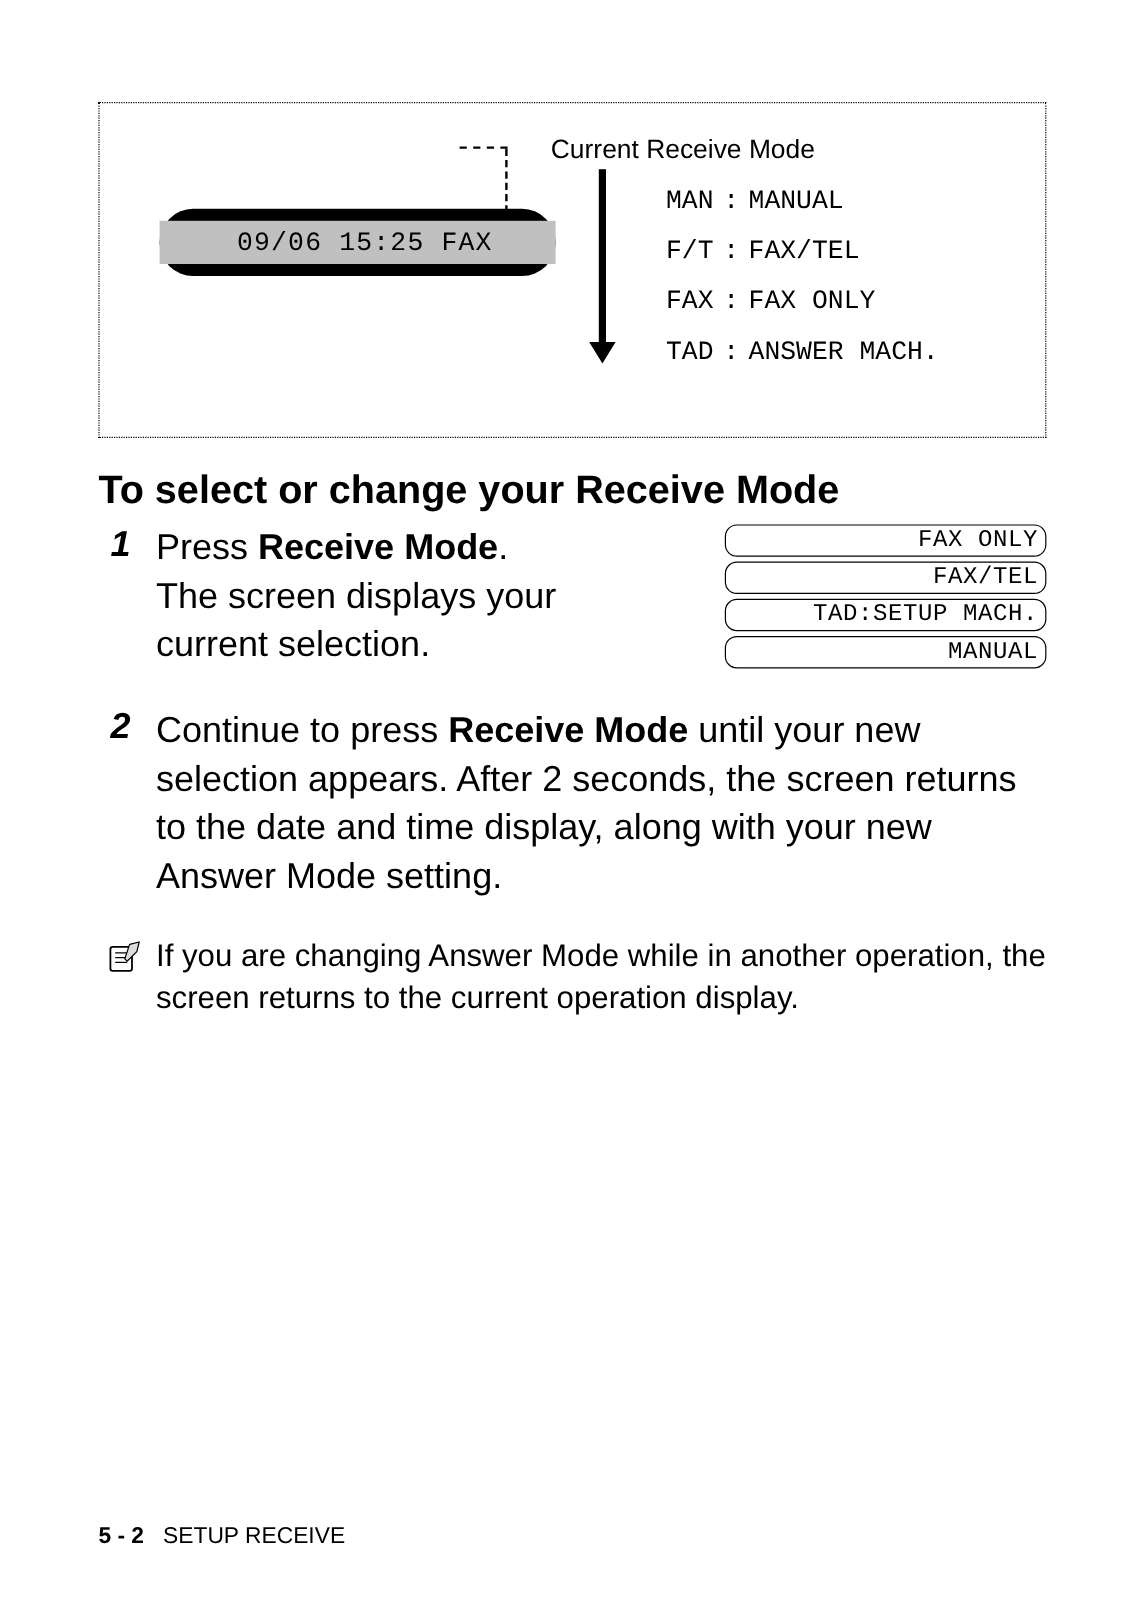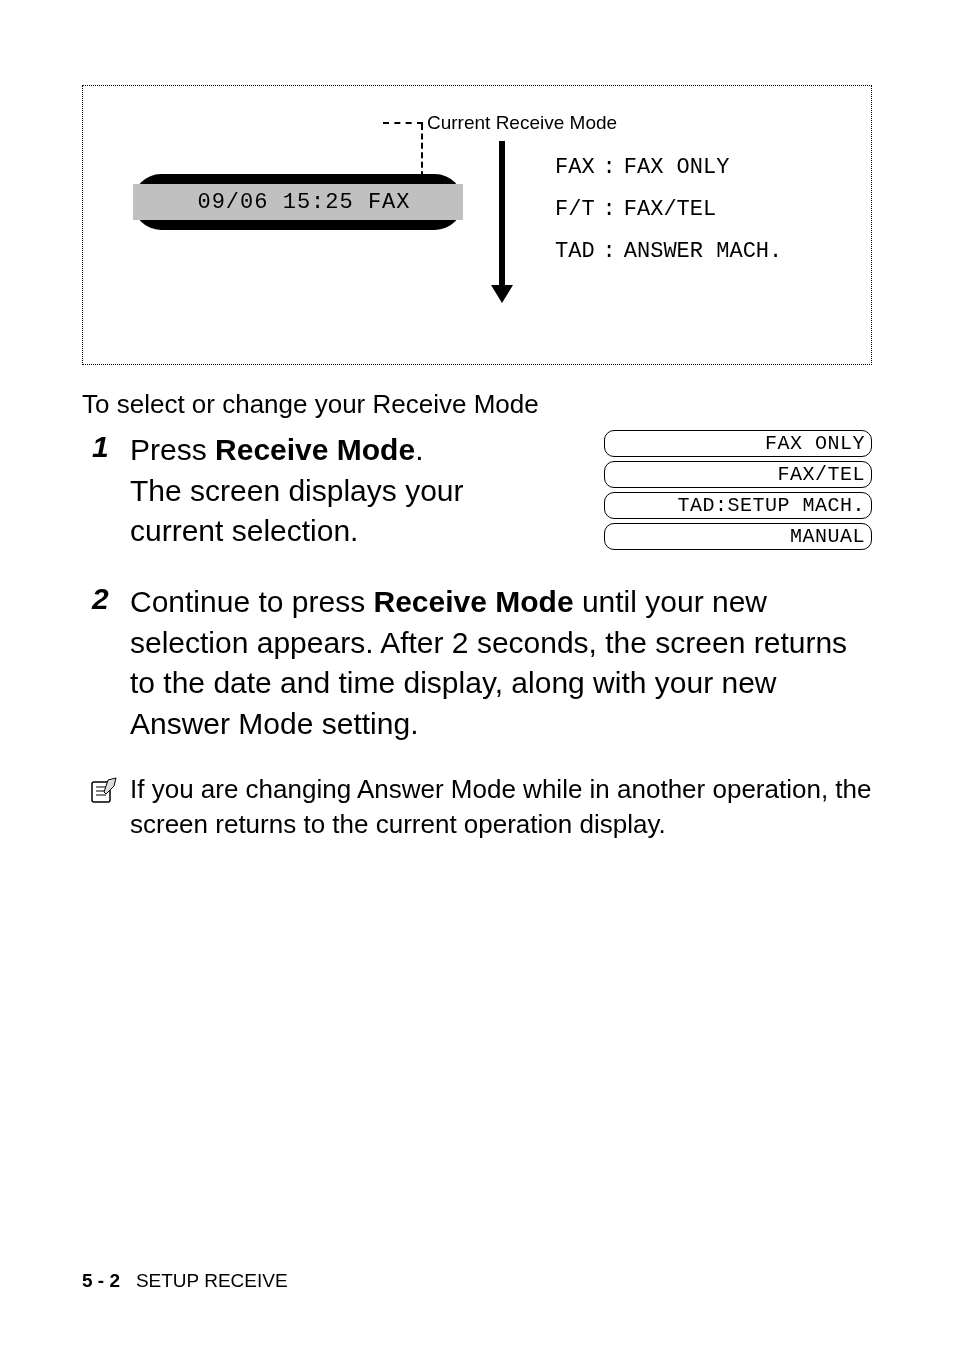--- a/index.html
+++ b/index.html
@@ -18,22 +18,22 @@
   }
   .diagram {
     border: 1.5px dotted #000;
     position: relative;
     padding: 28px 60px 40px 30px;
     margin-bottom: 24px;
   }
   .diagram-caption {
     position: absolute;
     top: 26px;
-    left: 344px;
-    font-size: 19px;
+    left: 376px;
+    font-size: 22px;
   }
   .dashed-left {
     position: absolute;
     top: 36px;
     left: 300px;
     width: 40px;
     border-top: 2px dashed #000;
   }
   .dashed-down {
     position: absolute;
@@ -89,22 +89,22 @@
     top: 60px;
     left: 470px;
     font-family: "Courier New", monospace;
     font-size: 22px;
     line-height: 40px;
   }
   .mode-list table td { padding: 0; }
   .mode-list .colon-cell { padding: 0 6px; vertical-align: top; }
   .diagram-spacer { height: 210px; }
   .section-heading {
-    font-size: 26px;
-    font-weight: normal;
+    font-size: 33px;
+    font-weight: bold;
     margin: 0 0 10px 0;
   }
   .step-row {
     display: flex;
     align-items: flex-start;
     margin-bottom: 28px;
   }
   .step-num {
     font-family: Arial, Helvetica, sans-serif;
     font-size: 30px;
@@ -170,29 +170,34 @@
     <div class="dashed-left"></div>
     <div class="dashed-down"></div>
     <div class="lcd-pill">
       <div class="lcd-inner">09/06 15:25  FAX</div>
     </div>
     <div class="arrow-line"></div>
     <div class="arrow-head"></div>
     <div class="mode-list">
       <table>
         <tbody>
+            <tr>
+          <td>MAN</td>
+          <td class="colon-cell">:</td>
+          <td>MANUAL</td>
+        </tr>
+        <tr>
+          <td>F/T</td>
+          <td class="colon-cell">:</td>
+          <td>FAX/TEL</td>
+        </tr>
         <tr>
           <td>FAX</td>
           <td class="colon-cell">:</td>
           <td>FAX ONLY</td>
-        </tr>
-        <tr>
-          <td>F/T</td>
-          <td class="colon-cell">:</td>
-          <td>FAX/TEL</td>
         </tr>
         <tr>
           <td>TAD</td>
           <td class="colon-cell">:</td>
           <td>ANSWER MACH.</td>
         </tr>
       </tbody>
         </table>
     </div>
     <div class="diagram-spacer"></div>

